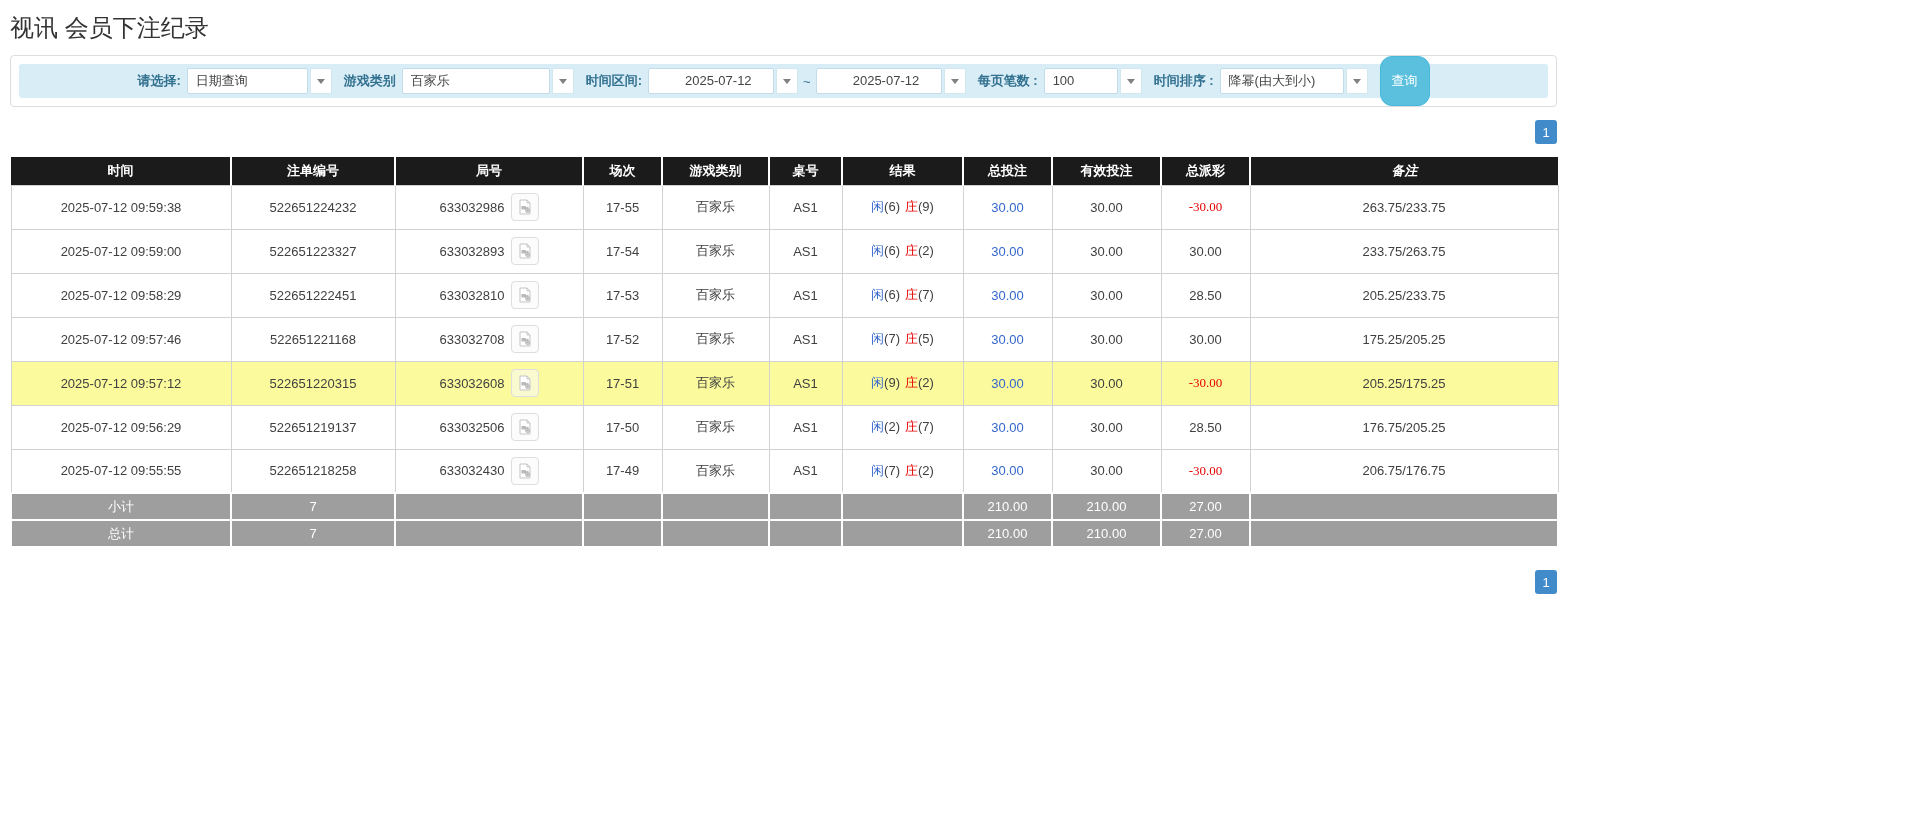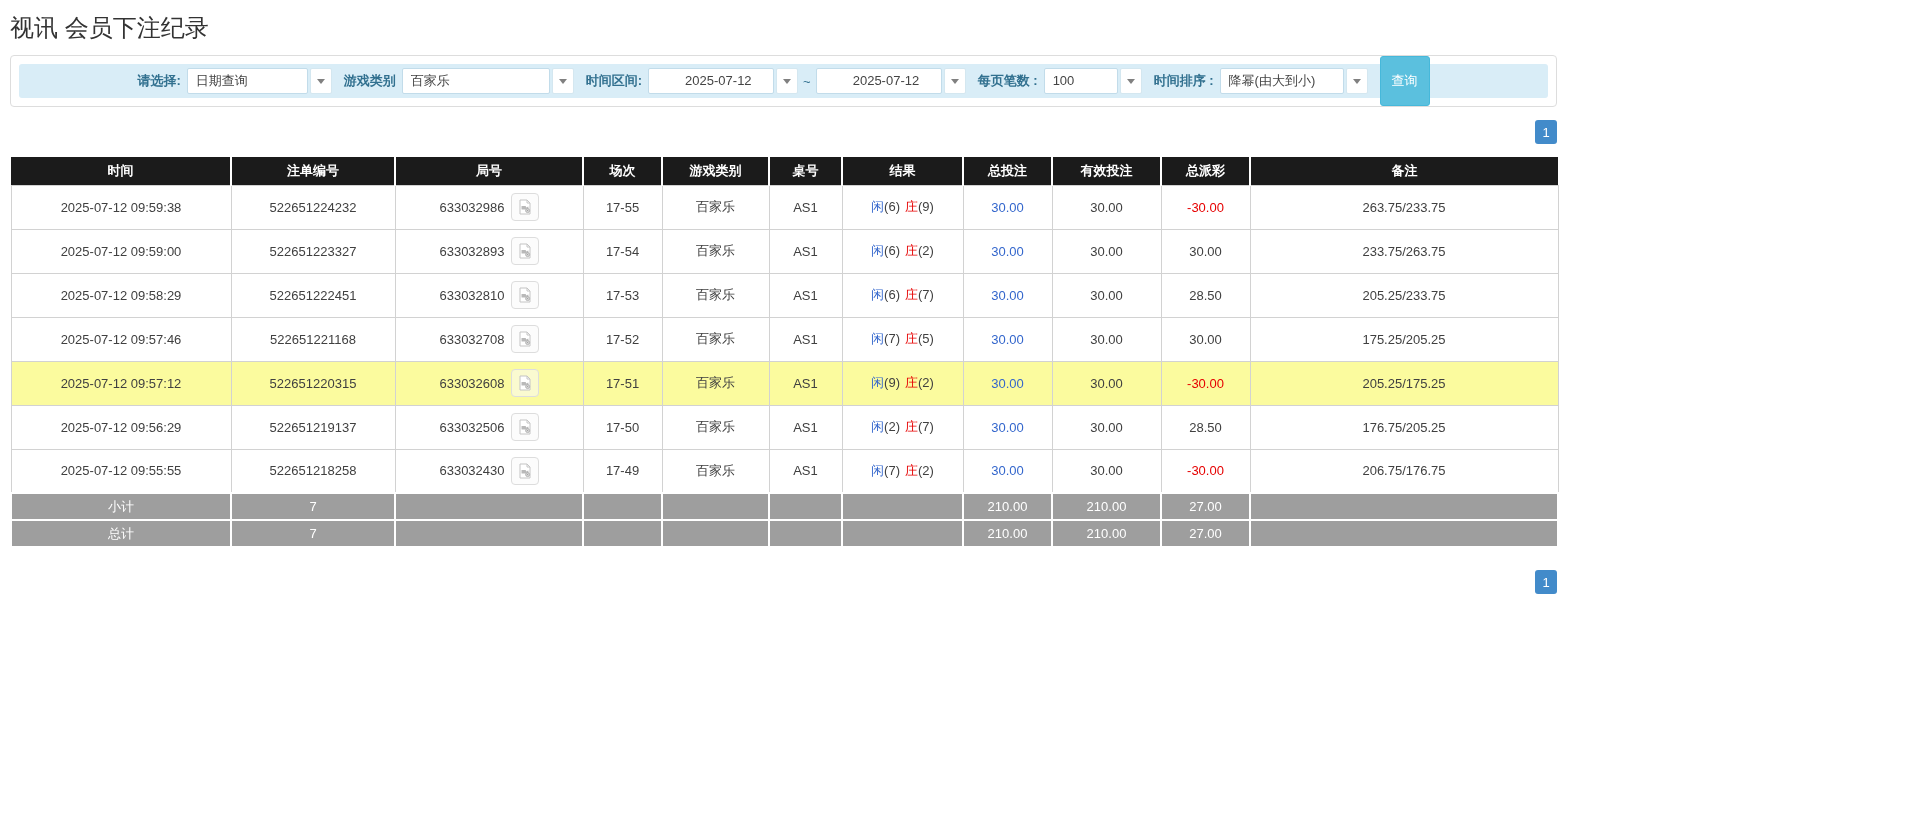--- a/index.html
+++ b/index.html
@@ -75,21 +75,21 @@
   .tilde { color: var(--filter-label, #31708f); margin: 0 5px; }
   .w112 { width: 121px; } .w148 { width: 148px; } .w126 { width: 126px; padding-left: 36px; }
   .w74  { width: 74px;  } .w124 { width: 124px; }
   .search-btn {
     margin-left: 12px;
     background: var(--accent-button, #5bc0de);
     border: 1px solid #46b8da;
     color: #fff;
     font-size: 13px;
     padding: 15px 11px;
-    border-radius: 3px;
+    border-radius: 12px;
     cursor: pointer;
     font-family: inherit;
   }
 
   
   .summary-bar {
     margin-top: 27px;
     background: var(--summary-bg, #dff0d8);
     border: 1px solid var(--summary-border, #d6e9c6);
     border-radius: 4px;
@@ -126,21 +126,21 @@
     font-size: 13px;
   }
   table.records thead th {
     background: var(--header-bg, #1b1b1b);
     color: #fff;
     font-weight: bold;
     height: 28px;
     text-align: center;
     border-right: 2px solid #fff;
   }
-  table.records thead th:last-child { border-right: none; }
+  table.records thead th:last-child { border-right: none; font-style: italic; }
   table.records tbody td {
     background: #fff;
     border: 1px solid #d2d2d2;
     height: 44px;
     text-align: center;
     color: #404040;
   }
   table.records tbody tr.highlight td { background: var(--highlight-row, #fbfb9e); }
   table.records tfoot td {
     background: var(--subtotal-bg, #9e9e9e);
@@ -159,21 +159,21 @@
     align-items: center;
     justify-content: center;
     cursor: pointer;
     padding: 0;
   }
   .p-label { color: var(--player-blue, #3366cc); }
   .b-label { color: var(--banker-red, #e60000); }
   .res-num { color: #404040; }
   .res-gap { display: inline-block; width: 5px; }
   a.bet-link { color: var(--link-blue, #3366cc); text-decoration: none; cursor: pointer; }
-  td.payout.neg { color: var(--negative-red, #e60000); }
+  td.payout.neg { color: var(--negative-red, #e60000); font-family: Liberation Serif, serif; }
 </style>
 </head>
 <body>
 
 <div class="container">
 
   <h1 class="page-title">视讯 会员下注纪录</h1>
 
   <div class="filter-panel">
     <div class="filter-bar">

